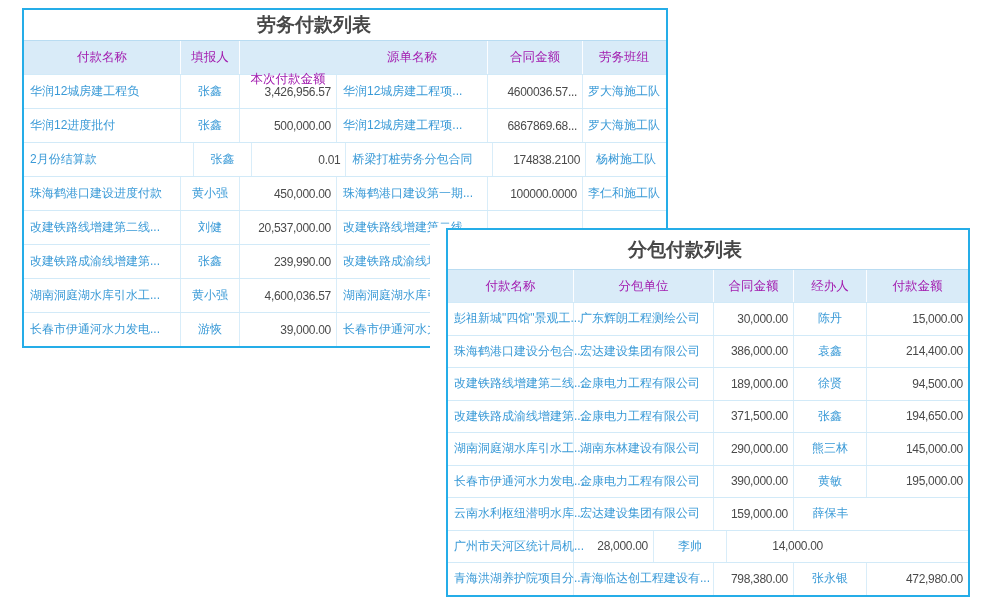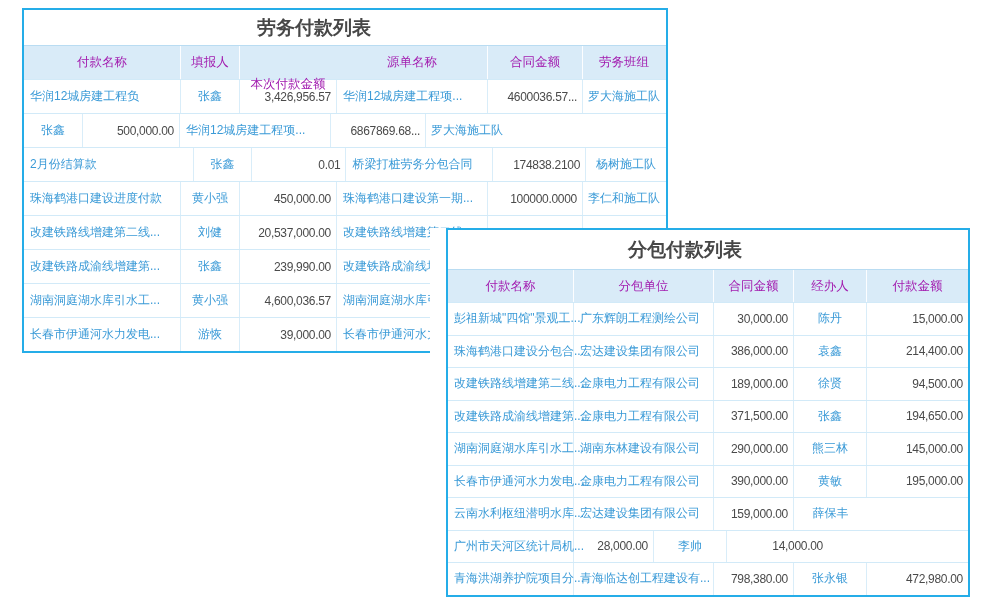--- a/index.html
+++ b/index.html
@@ -44,21 +44,21 @@
   .td:last-child{border-right:none;}
   .al{justify-content:flex-start;}
   .ac{justify-content:center;}
   .ar{justify-content:flex-end;padding-right:5px;}
   .num{letter-spacing:-0.3px;}
   .link{color:#3a9ad7;}
   .plain{color:#4a4a4a;}
 
   
   #labor-table{left:22px;top:8px;width:646px;}
-  #labor-table .tbl-title{height:35px;padding-right:62px;}
+  #labor-table .tbl-title{height:30px;padding-right:62px;}
   #labor-table .thead{height:34px;}
   #labor-table .tr{height:34px;}
 
   
   #subcontract-overlay{
     position:absolute;left:430px;top:228px;
     background:#ffffff;padding-left:16px;z-index:5;
   }
   #subcontract-table{position:relative;left:0;top:0;width:524px;}
   #subcontract-table .tbl-title{height:39px;padding-right:46px;}
@@ -81,20 +81,21 @@
   <div class="tbody">
       <div class="tr">
         <div class="td al link" style="width: 157px;">华润12城房建工程负</div>
         <div class="td ac link" style="width: 59px;">张鑫</div>
         <div class="td ar num plain" style="width: 97px;">3,426,956.57</div>
         <div class="td al link" style="width: 151px;">华润12城房建工程项...</div>
         <div class="td ar num plain" style="width: 95px;">4600036.57...</div>
         <div class="td ac link" style="width: 82px;">罗大海施工队</div>
       </div>
       <div class="tr">
+        <div class="td al link" style="width: 157px;">华润12进度批付</div>
         <div class="td ac link" style="width: 59px;">张鑫</div>
         <div class="td ar num plain" style="width: 97px;">500,000.00</div>
         <div class="td al link" style="width: 151px;">华润12城房建工程项...</div>
         <div class="td ar num plain" style="width: 95px;">6867869.68...</div>
         <div class="td ac link" style="width: 82px;">罗大海施工队</div>
       </div>
       <div class="tr">
         <div class="td al link" style="width: 175px;">2月份结算款</div>
         <div class="td ac link" style="width: 59px;">张鑫</div>
         <div class="td ar num plain" style="width: 97px;">0.01</div>

